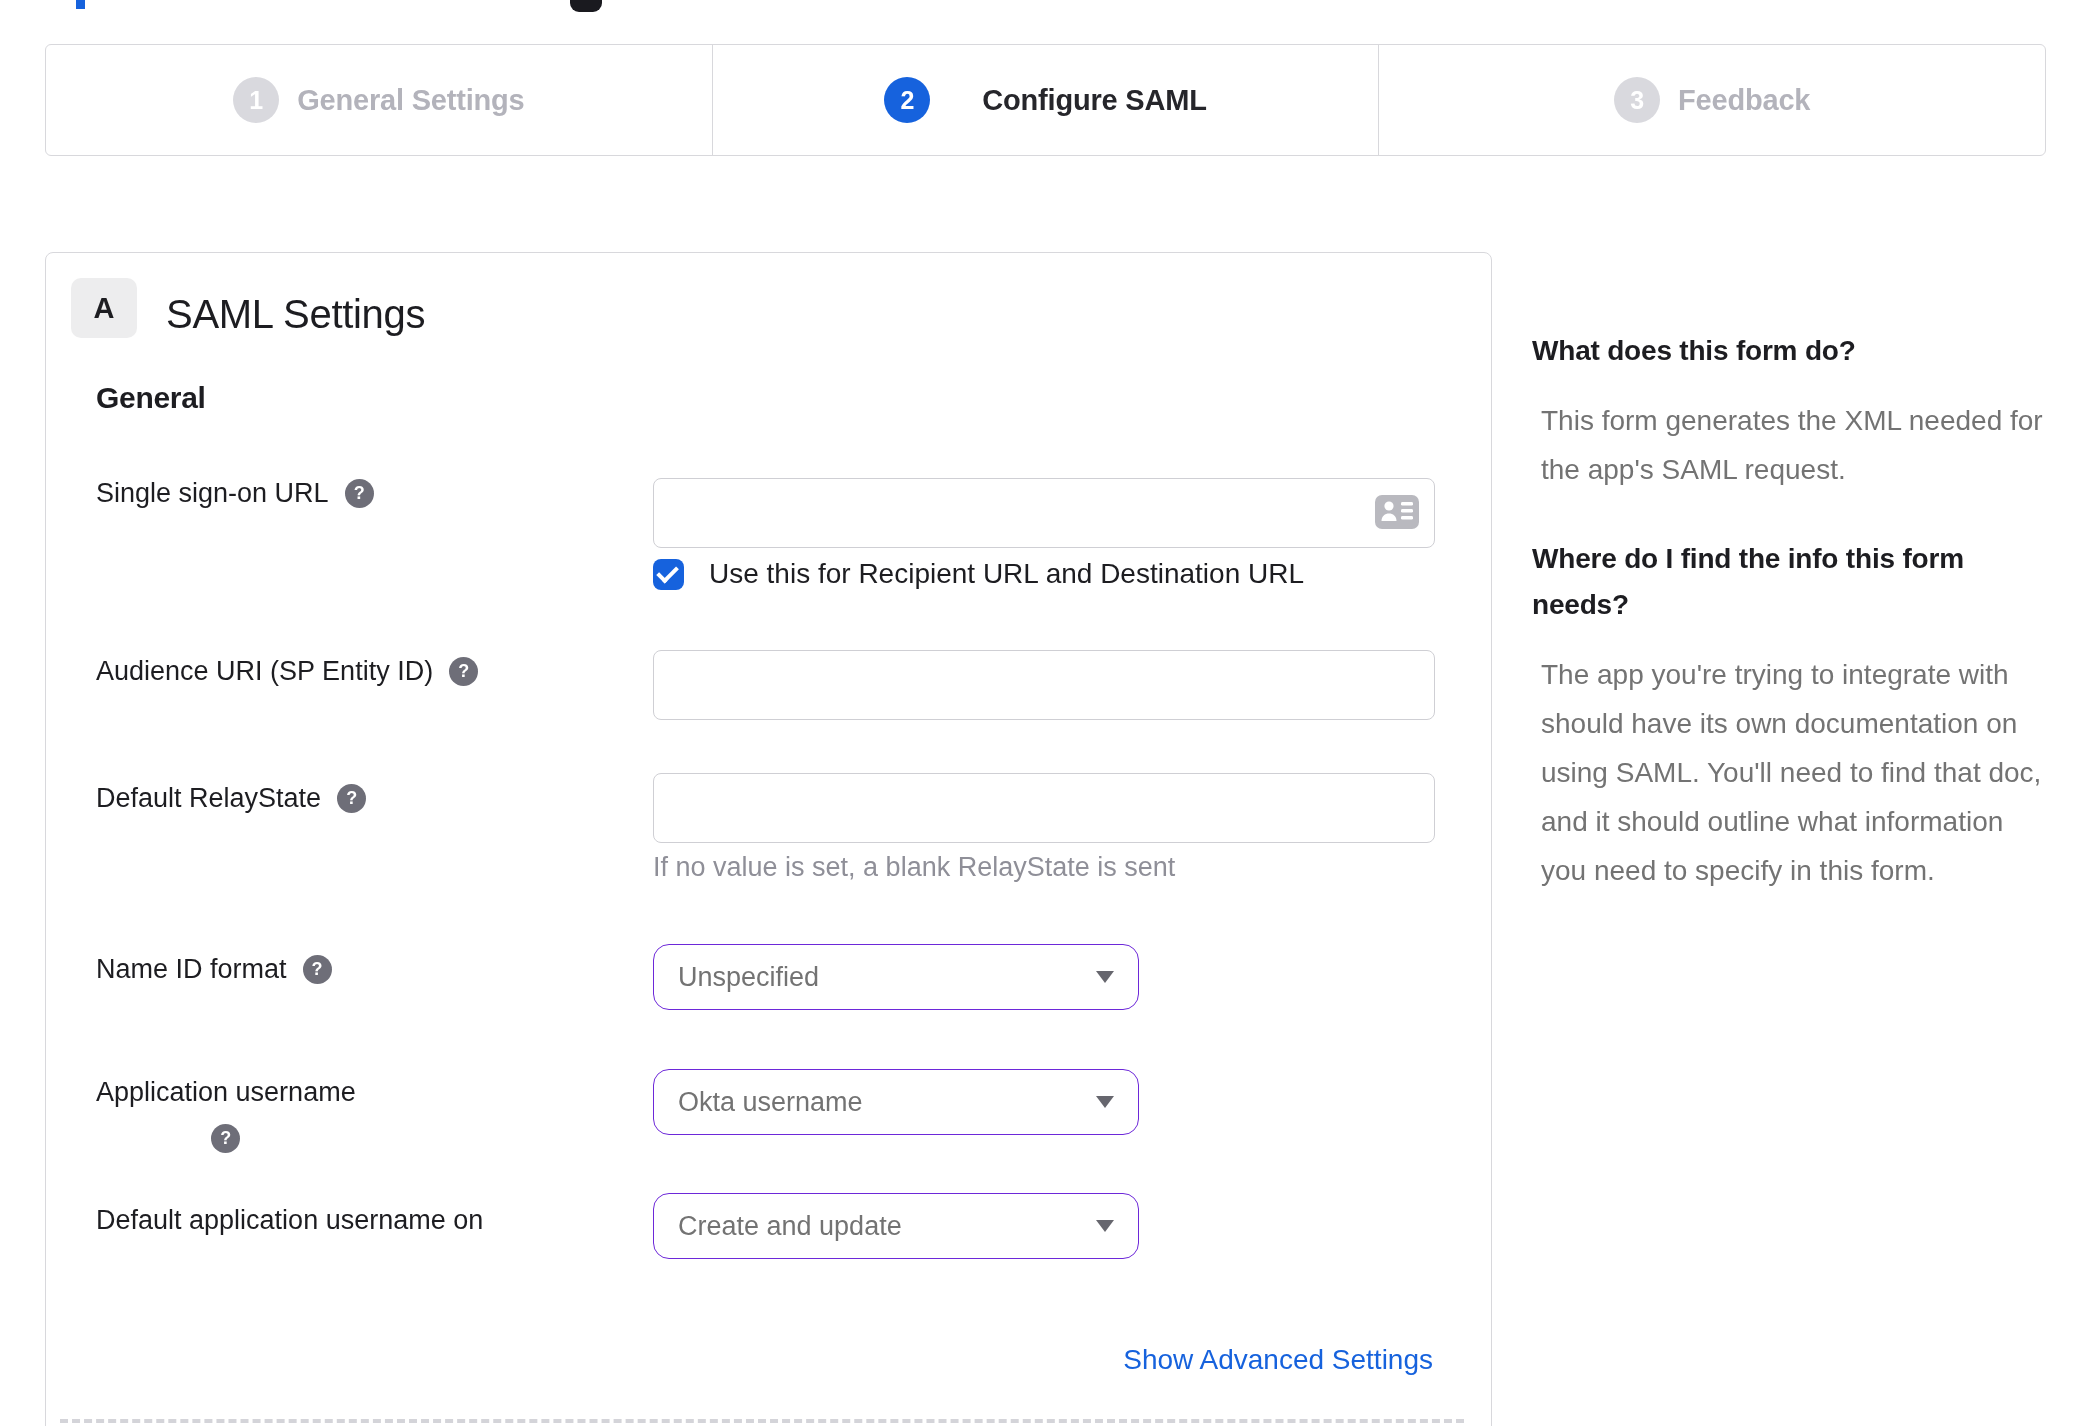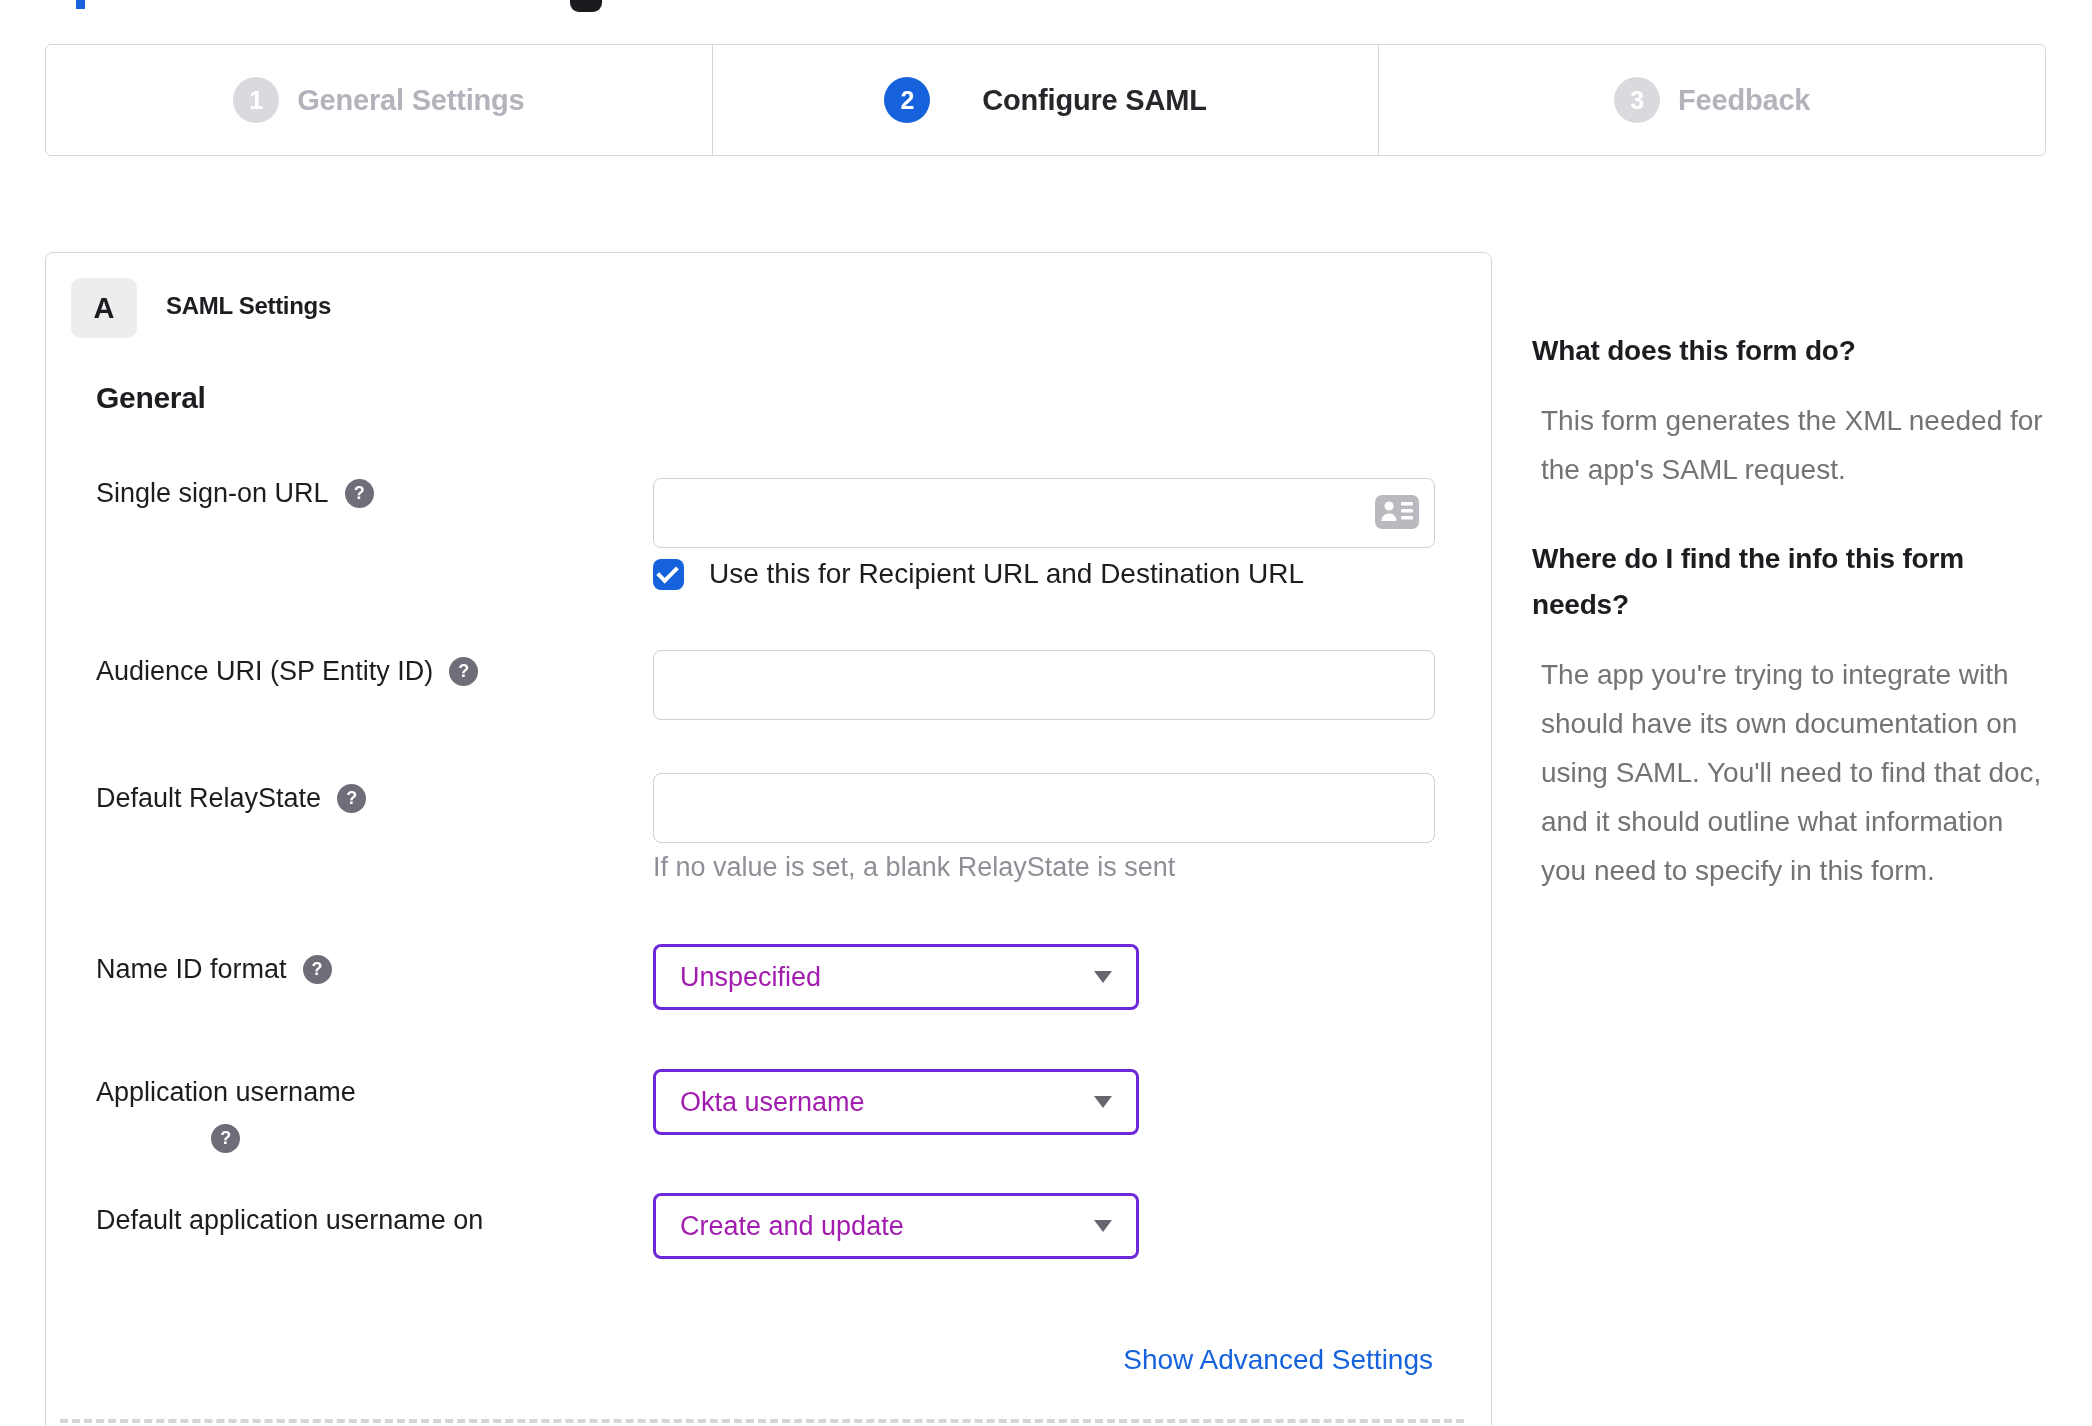--- a/index.html
+++ b/index.html
@@ -14,37 +14,37 @@
   .step{flex:1 1 0;display:flex;align-items:center;justify-content:center;gap:18px;border-right:1px solid #d8d8dc;cursor:default;}
   .step:last-child{border-right:none;}
   .step-circle{width:46px;height:46px;border-radius:50%;display:flex;align-items:center;justify-content:center;font-weight:700;font-size:25px;color:#ffffff;background:#d9d9de;}
   .step.active .step-circle{background:#1662dd;}
   .step-label{font-weight:700;font-size:29px;color:#b3b3bb;letter-spacing:-0.2px;}
   .step.active .step-label{color:#26262b;margin-left:34px;}
 
   
   .panel{position:absolute;left:45px;top:252px;width:1447px;height:1320px;border:1px solid #d8d8dc;border-radius:8px;background:#fff;box-sizing:border-box;}
   .badge-a{position:absolute;left:25px;top:25px;width:66px;height:60px;border-radius:10px;background:#ededee;display:flex;align-items:center;justify-content:center;font-weight:700;font-size:29px;color:#1d1d21;}
-  .panel-title{position:absolute;left:120px;top:39px;font-weight:700;font-size:24px;letter-spacing:-0.3px;}
+  .panel-title{position:absolute;left:120px;top:39px;font-weight:400;font-size:40px;letter-spacing:-0.3px;}
   .group-title{position:absolute;left:50px;top:128px;font-weight:700;font-size:30px;letter-spacing:-0.3px;}
 
   .frow{position:absolute;left:50px;display:flex;align-items:center;gap:16px;font-size:27px;color:#1d1d21;height:36px;}
   .qicon{width:29px;height:29px;border-radius:50%;background:#6e6e78;color:#fff;font-size:18px;font-weight:700;display:flex;align-items:center;justify-content:center;flex:0 0 auto;}
 
   .input-wrap{position:absolute;left:607px;width:782px;height:70px;}
   .tinput{width:100%;height:100%;border:1px solid #cfcfd4;border-radius:8px;background:#fff;font-size:27px;font-family:"Liberation Sans",sans-serif;padding:0 70px 0 22px;box-sizing:border-box;color:#1d1d21;outline:none;}
   .card-icon{position:absolute;right:16px;top:15px;}
 
   .cbx{position:absolute;left:607px;width:31px;height:31px;border-radius:8px;background:#1662dd;display:flex;align-items:center;justify-content:center;cursor:pointer;}
   .cbx-check{width:16px;height:8px;border-left:4px solid #fff;border-bottom:4px solid #fff;transform:rotate(-45deg) translate(1px,-3px);}
   .cbx-label{position:absolute;left:663px;font-size:28px;color:#1d1d21;height:34px;display:flex;align-items:center;}
 
   .hint{position:absolute;left:607px;font-size:27px;color:#8f8f98;}
 
-  .sel{position:absolute;left:607px;width:486px;height:66px;border:3px solid #6d28d9;border-radius:8px;background:#fff;display:flex;align-items:center;justify-content:space-between;padding:0 24px;box-sizing:border-box;font-size:27px;color:#a21caf;cursor:pointer;}
+  .sel{position:absolute;left:607px;width:486px;height:66px;border:1px solid #6d28d9;border-radius:16px;background:#fff;display:flex;align-items:center;justify-content:space-between;padding:0 24px;box-sizing:border-box;font-size:27px;color:#737373;cursor:pointer;}
   .caret{width:0;height:0;border-left:9px solid transparent;border-right:9px solid transparent;border-top:12px solid #66666e;}
 
   .adv-link{position:absolute;right:58px;top:1091px;font-size:28px;font-weight:500;color:#1662dd;text-decoration:none;cursor:pointer;}
   .dashed-divider{position:absolute;left:14px;top:1166px;width:1404px;border-top:4px dashed #d4d4d9;}
 
   
   .help{position:absolute;left:1532px;top:328px;width:515px;}
   .help h3{margin:0;font-size:28px;font-weight:700;color:#1d1d21;line-height:46px;letter-spacing:-0.2px;}
   .help p{margin:22px 0 0 9px;font-size:28px;color:#737373;line-height:49px;}
   .help .h2{margin-top:42px;}

